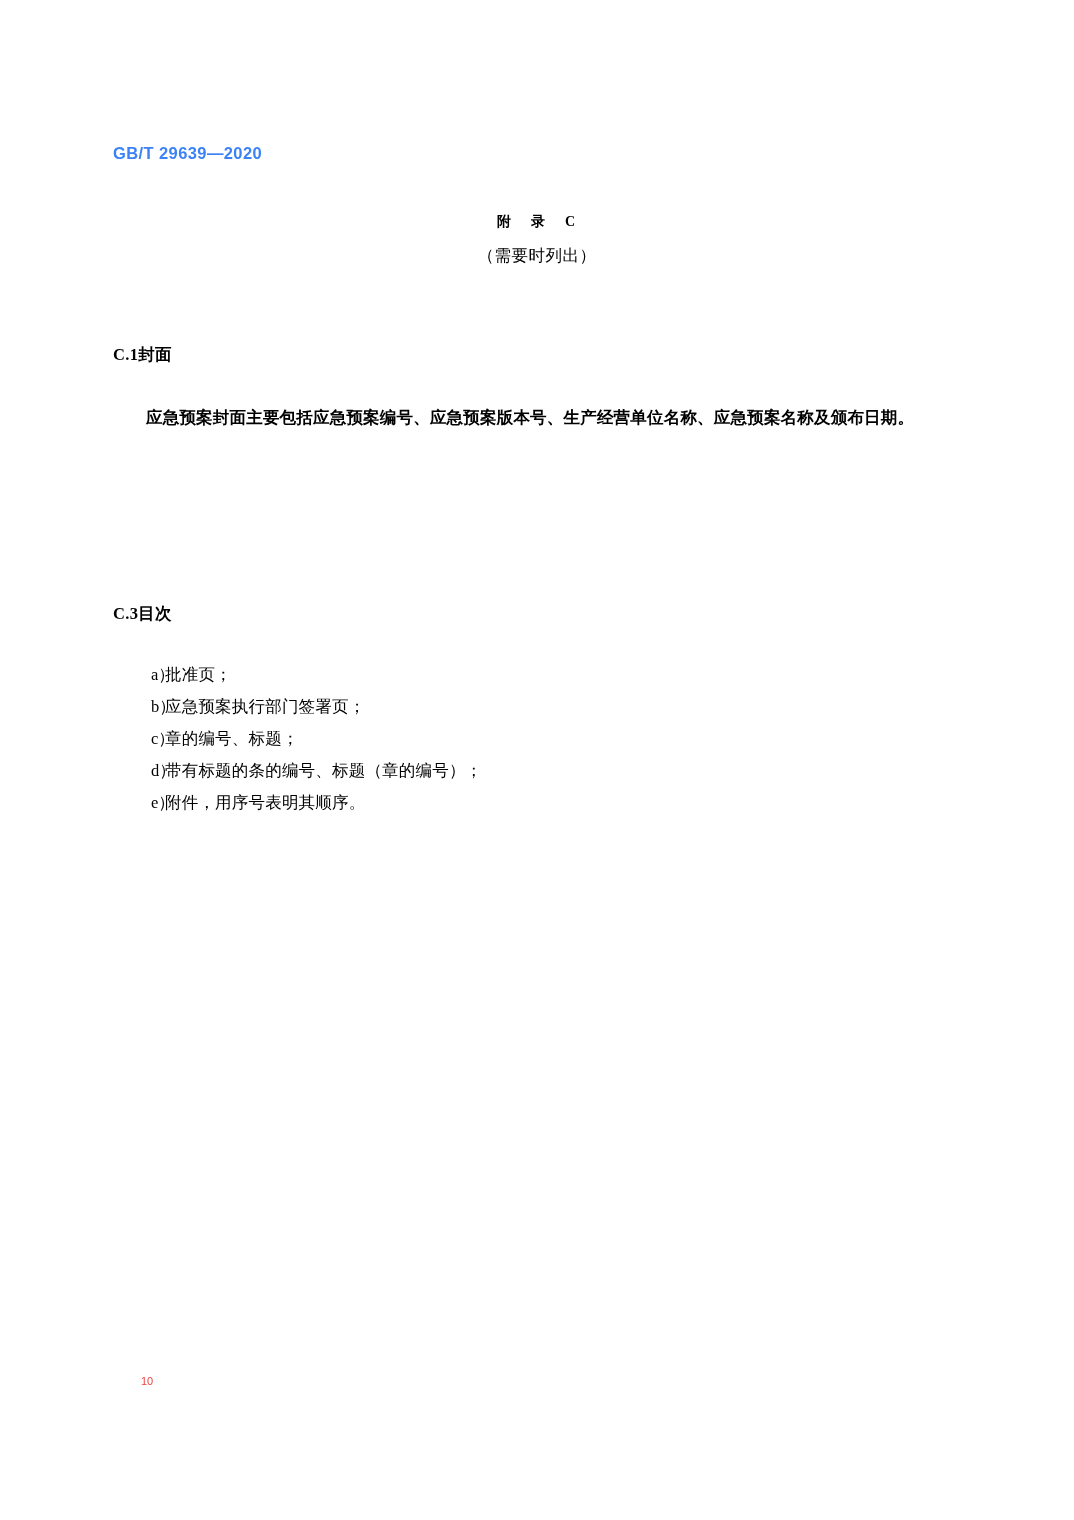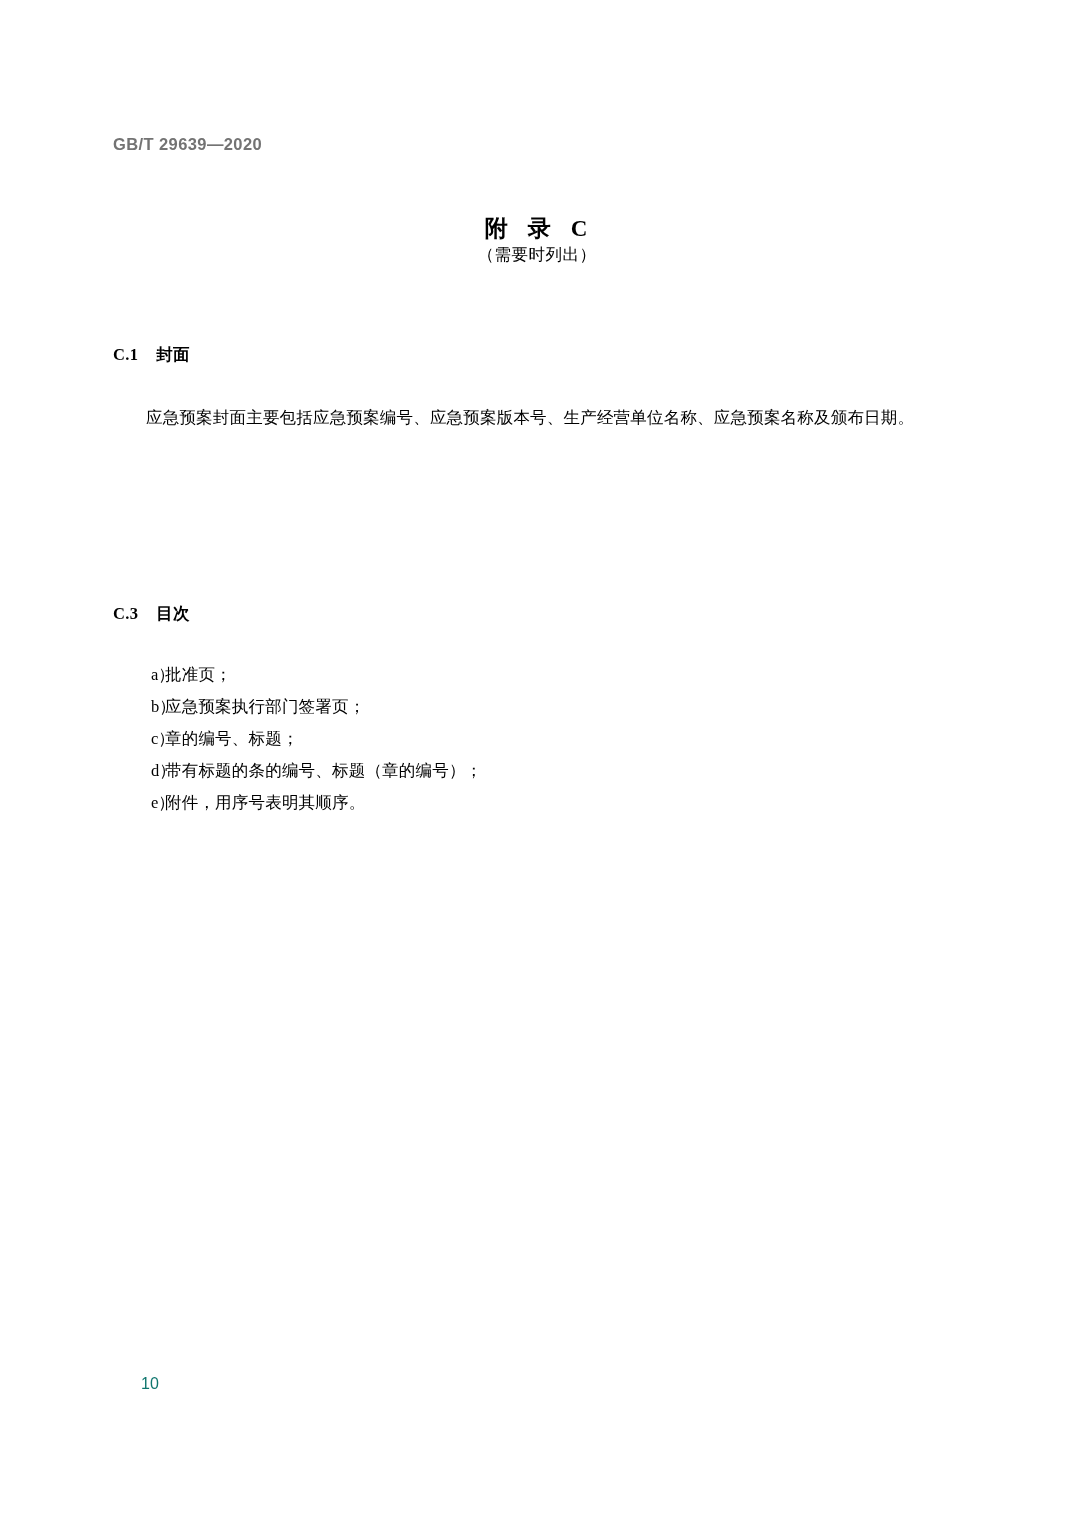--- a/index.html
+++ b/index.html
@@ -23,42 +23,43 @@
     position: absolute;
     left: 113px;
     top: 0;
     width: 848px;
     height: 1520px;
   }
 
   
   .std-header {
     position: absolute;
-    top: 135px;
+    top: 144px;
     left: 0;
     font-family: "Liberation Sans", "DejaVu Sans", sans-serif;
     font-size: 16.5px;
     font-weight: bold;
     letter-spacing: 0.4px;
-    color: #737373;
+    color: #3b82f6;
   }
 
   
   .annex-block {
     position: absolute;
     top: 213px;
     left: 0;
     width: 848px;
     text-align: center;
   }
   .annex-title {
     font-family: "Liberation Serif", "DejaVu Serif", serif;
-    font-size: 23px;
+    font-size: 14px;
     font-weight: bold;
     letter-spacing: 2px;
+    margin-bottom: 14px;
   }
   .annex-title .gap {
     display: inline-block;
     width: 18px;
   }
   .annex-sub {
     font-size: 16.5px;
     margin-bottom: 13px;
     letter-spacing: 0.5px;
   }
@@ -77,28 +78,28 @@
   }
   .sec-head {
     font-family: "Liberation Sans", "DejaVu Sans", sans-serif;
     font-size: 16.5px;
     font-weight: bold;
     letter-spacing: 0.3px;
   }
   .sec-head .num {
     font-family: "Liberation Serif", "DejaVu Serif", serif;
     font-weight: bold;
-    margin-right: 18px;
     text-align: center;
   }
   .para {
     font-size: 16.5px;
     line-height: 33px;
     text-align: justify;
     letter-spacing: 0.2px;
+    font-weight: bold;
   }
   .para.indent {
     text-indent: 2em;
   }
 
   
   .list {
     margin: 0;
     padding: 0;
     list-style: none;
@@ -119,22 +120,22 @@
   .li-text {
     letter-spacing: 0.2px;
   }
 
   
   .page-number {
     position: absolute;
     left: 28px;
     top: 1375px;
     font-family: "Liberation Sans", "DejaVu Sans", sans-serif;
-    font-size: 16px;
-    color: #0f766e;
+    font-size: 11px;
+    color: #ef4444;
   }
 </style>
 </head>
 <body>
 
 <div class="page">
   <div class="content">
 
     <div class="std-header">GB/T 29639—2020</div>
 

